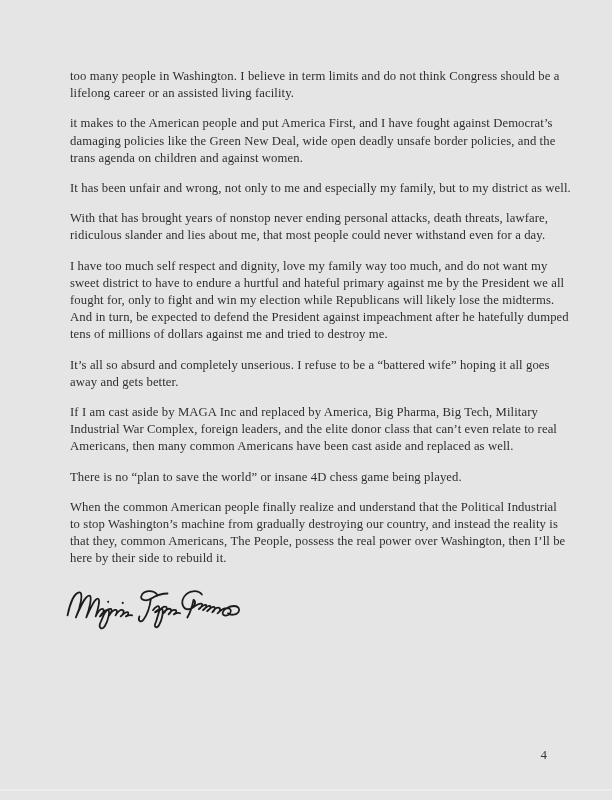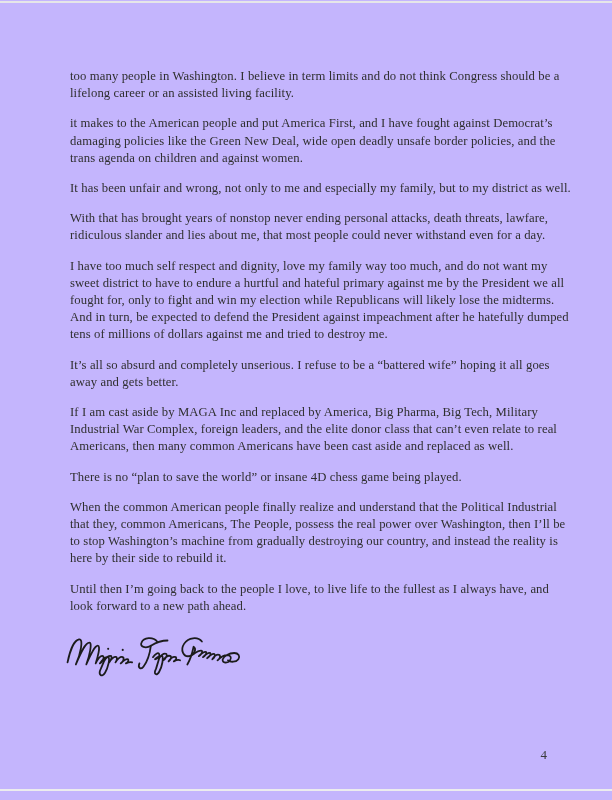--- a/index.html
+++ b/index.html
@@ -4,21 +4,21 @@
 <style>
   html, body { margin: 0; padding: 0; }
   body {
     width: 612px; height: 800px;
     background: #ffffff;
     font-family: "Liberation Serif", "DejaVu Serif", serif;
     position: relative; overflow: hidden;
   }
   .sheet {
     position: absolute; inset: 0;
-    background: #c4b5fd; color: #2f2f2f;
+    background: #e5e5e5; color: #2f2f2f;
   }
   .edge-top {
     position: absolute; top: 1px; left: 0; width: 612px; height: 2px;
     background: #e6e6e8;
   }
   .edge-bottom {
     position: absolute; top: 789px; left: 0; width: 612px; height: 2px;
     background: #ececee;
   }
   .content {
@@ -85,29 +85,25 @@
       <div class="ln">Industrial War Complex, foreign leaders, and the elite donor class that can’t even relate to real</div>
       <div class="ln">Americans, then many common Americans have been cast aside and replaced as well.</div>
     </div>
 
     <div class="para">
       <div class="ln">There is no “plan to save the world” or insane 4D chess game being played.</div>
     </div>
 
     <div class="para">
       <div class="ln">When the common American people finally realize and understand that the Political Industrial</div>
+      <div class="ln">to stop Washington’s machine from gradually destroying our country, and instead the reality is</div>
       <div class="ln">that they, common Americans, The People, possess the real power over Washington, then I’ll be</div>
-      <div class="ln">to stop Washington’s machine from gradually destroying our country, and instead the reality is</div>
       <div class="ln">here by their side to rebuild it.</div>
     </div>
 
-    <div class="para">
-      <div class="ln">Until then I’m going back to the people I love, to live life to the fullest as I always have, and</div>
-      <div class="ln">look forward to a new path ahead.</div>
-    </div>
 
 
     <div class="signature-wrap" role="img" aria-label="Marjorie Taylor Greene">
       <svg width="180" height="50" viewBox="0 0 170 48" xmlns="http://www.w3.org/2000/svg">
         <path class="sig-stroke" d="M2,33 C4,23 8,12 13,11 C18,10 14,26 10,35 C15,23 19,14 23,14 C26,14 23,27 20,35 C24,26 28,17 31,17 C34,17 31,28 29,34 C31,30 34,26 36,27 C38,28 35,33 33,34 C35,31 39,27 41,28 C43,29 41,38 38,43 C35,48 31,45 34,39 L37,32 C39,28 42,26 44,27 C45,28 43,32 42,33 C44,30 47,27 49,28 C50,29 49,32 48,33 C50,30 53,27 55,28 C57,29 55,33 53,34 C55,32 58,29 60,30 C61,31 60,33 58,34 C60,33 62,32 64,33"></path>
         <circle cx="41" cy="20" r="1" fill="#1c1c1c"></circle>
         <circle cx="55" cy="21" r="1" fill="#1c1c1c"></circle>
         <path class="sig-stroke" d="M88,13 C84,8 75,9 73,14 C71,18 77,20 82,17 C81,25 78,33 75,37 C73,40 69,39 71,34"></path>
         <path class="sig-stroke" d="M82,17 C87,14 93,12 98,12"></path>
         <path class="sig-stroke" d="M84,28 C86,25 89,23 90,25 C91,27 88,30 86,30 C88,28 91,26 93,27 C94,29 93,37 90,42 C88,46 84,45 87,39 L90,29 C92,26 95,24 97,25 C98,26 96,30 94,31 C96,28 99,26 101,27 C102,28 101,31 99,32 C101,29 104,27 106,28 C107,29 106,31 104,32 C106,31 108,30 110,31"></path>

